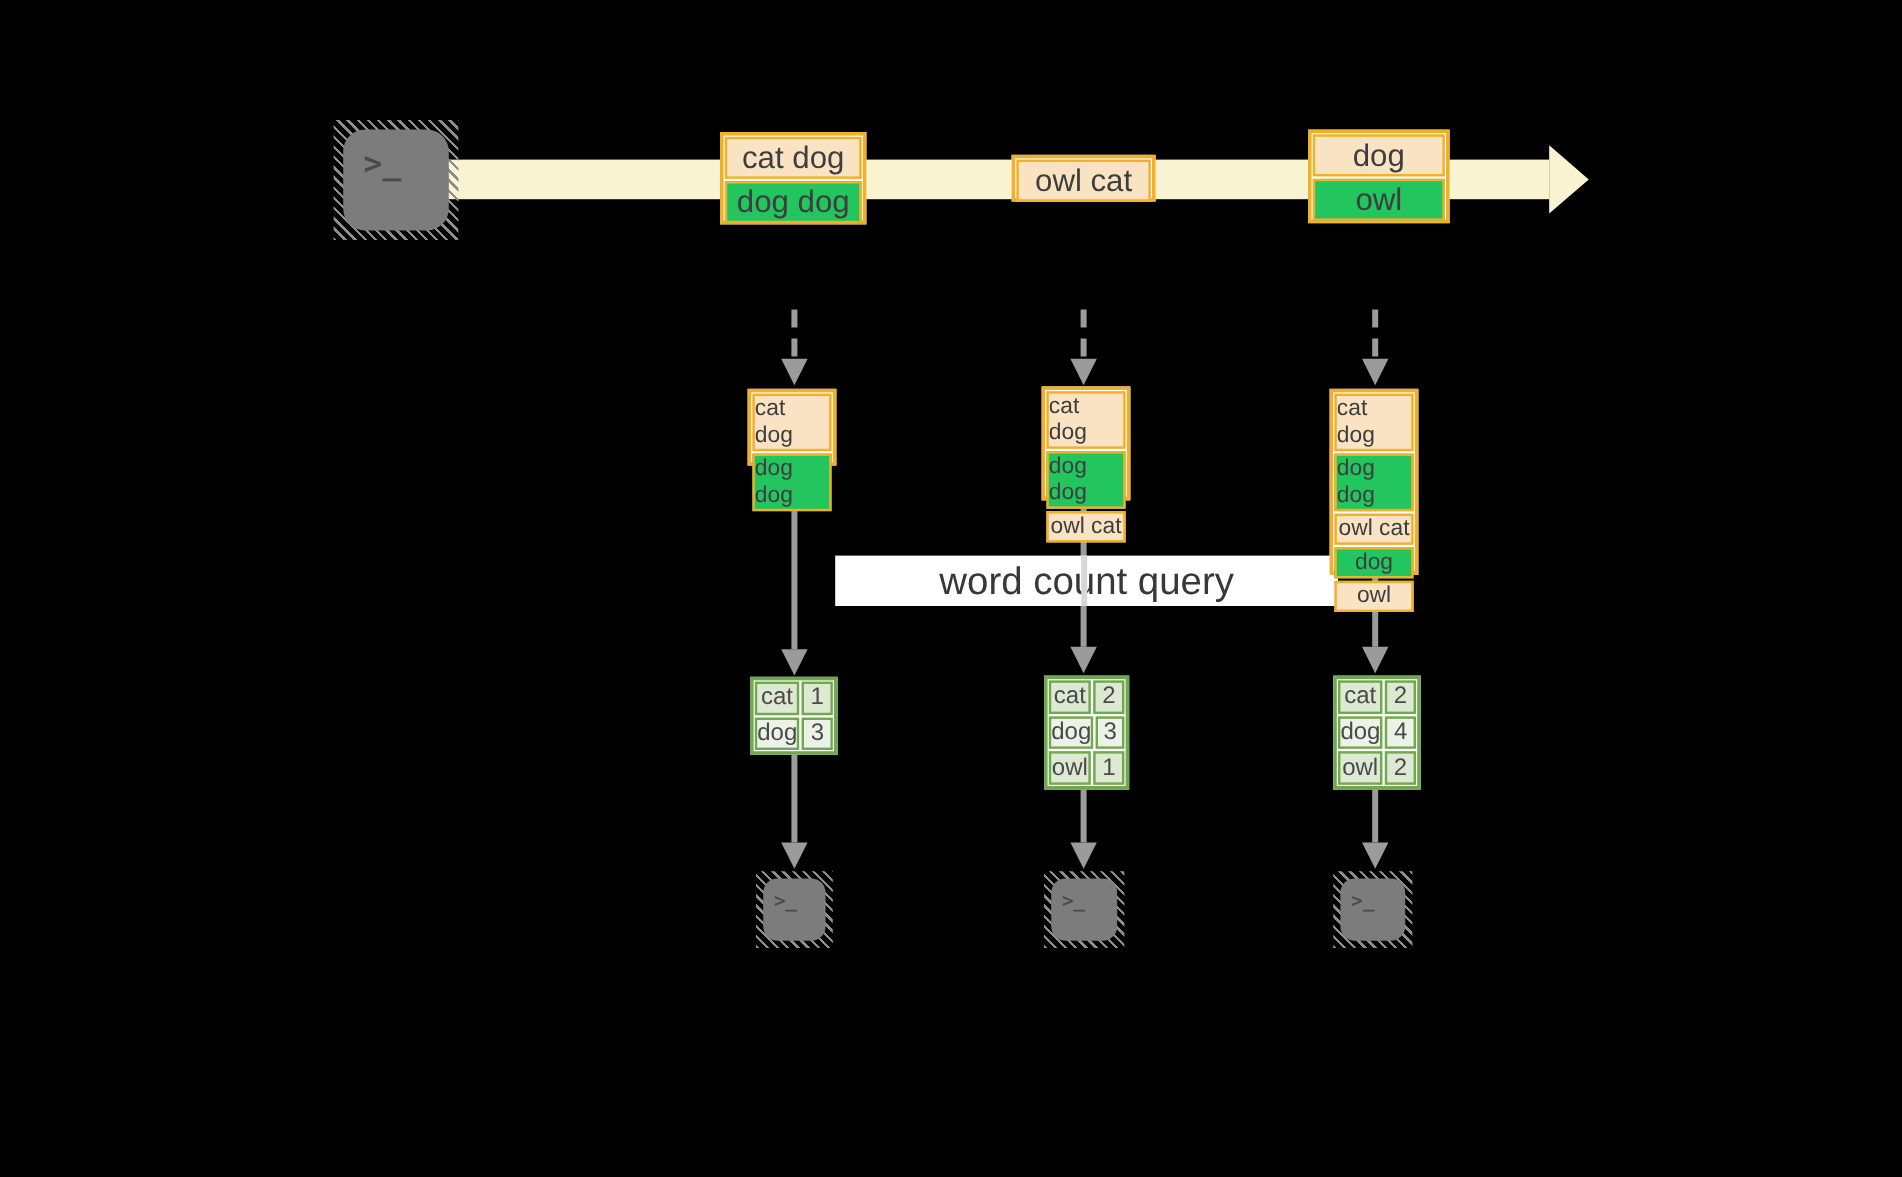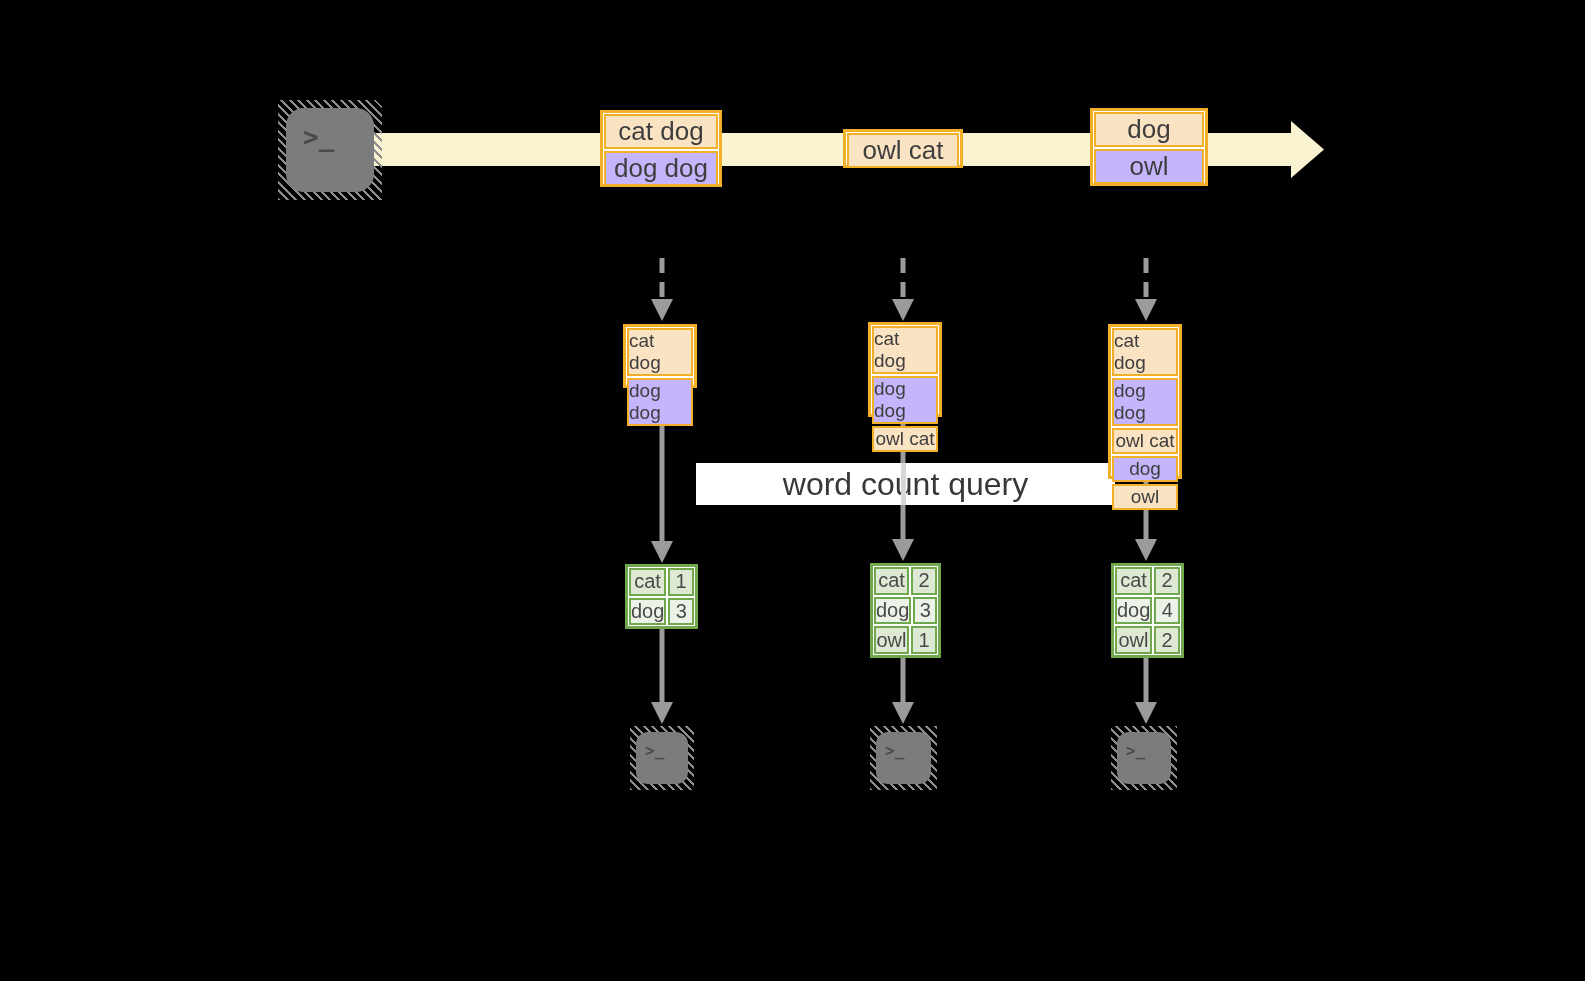--- a/index.html
+++ b/index.html
@@ -10,21 +10,21 @@
   .abs{position:absolute;box-sizing:border-box;}
   svg.arrow-layer{position:absolute;left:0;top:0;z-index:1;}
 
   
   .batch{background:#fff;border:3px solid #f2b029;display:flex;flex-direction:column;z-index:3;}
   .batch .row{flex:1;margin:1px;border:2px solid #f2b029;display:flex;
               align-items:center;justify-content:center;color:#3e3e3e;}
   .batch.big .row{font-size:26px;}
   .batch.small .row{font-size:19px;}
   .fa{background:#fae3c2;}
-  .fb{background:#c4b5fd;}
+  .fb{background:#22c55e;}
 
   
   .qbox{background:#ffffff;z-index:2;display:flex;align-items:center;justify-content:center;
         color:#383838;font-size:32px;}
   .qline{position:absolute;width:5px;top:0;bottom:0;background:#d7d7d7;}
 
   
   .ctable{background:#fff;border:3px solid #70a84e;display:flex;flex-direction:column;z-index:3;}
   .ctable .trow{flex:1;display:flex;justify-content:space-between;}
   .ctable .cell{margin:1px;border:2px solid #70a84e;display:flex;align-items:center;

